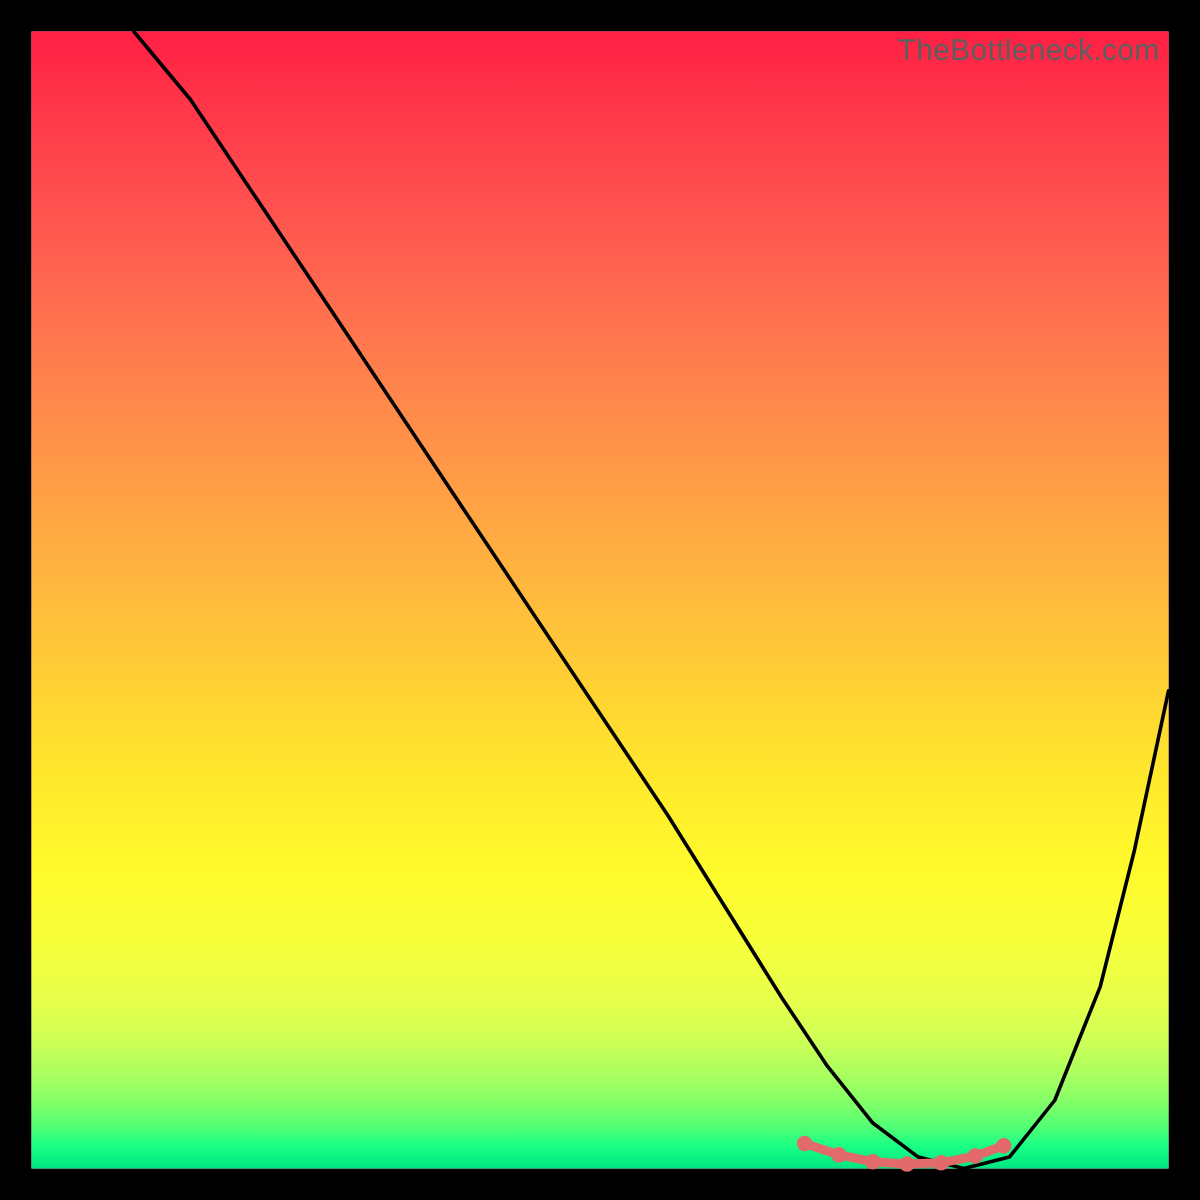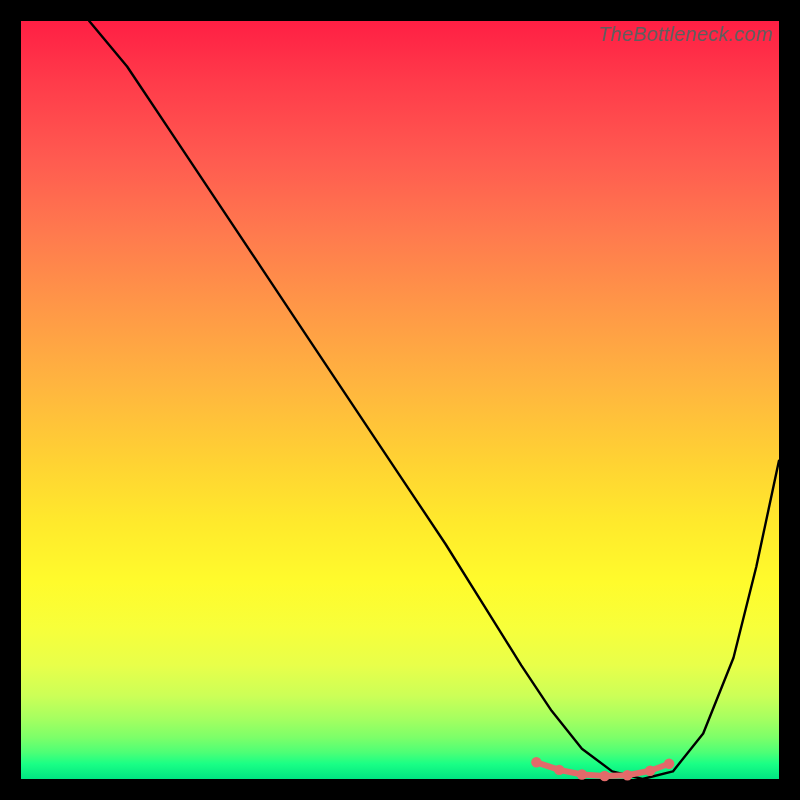--- a/index.html
+++ b/index.html
@@ -11,21 +11,20 @@
     overflow: hidden;
     font-family: Arial, Helvetica, sans-serif;
   }
   .frame {
     position: absolute;
     left: 21px;
     top: 21px;
     width: 758px;
     height: 758px;
     background: #f9a8d4;
-    font-style: italic;
   }
   
   .plot {
     position: absolute;
     left: 0;
     top: 0;
     width: 758px;
     height: 758px;
     background: linear-gradient(
       to bottom,

